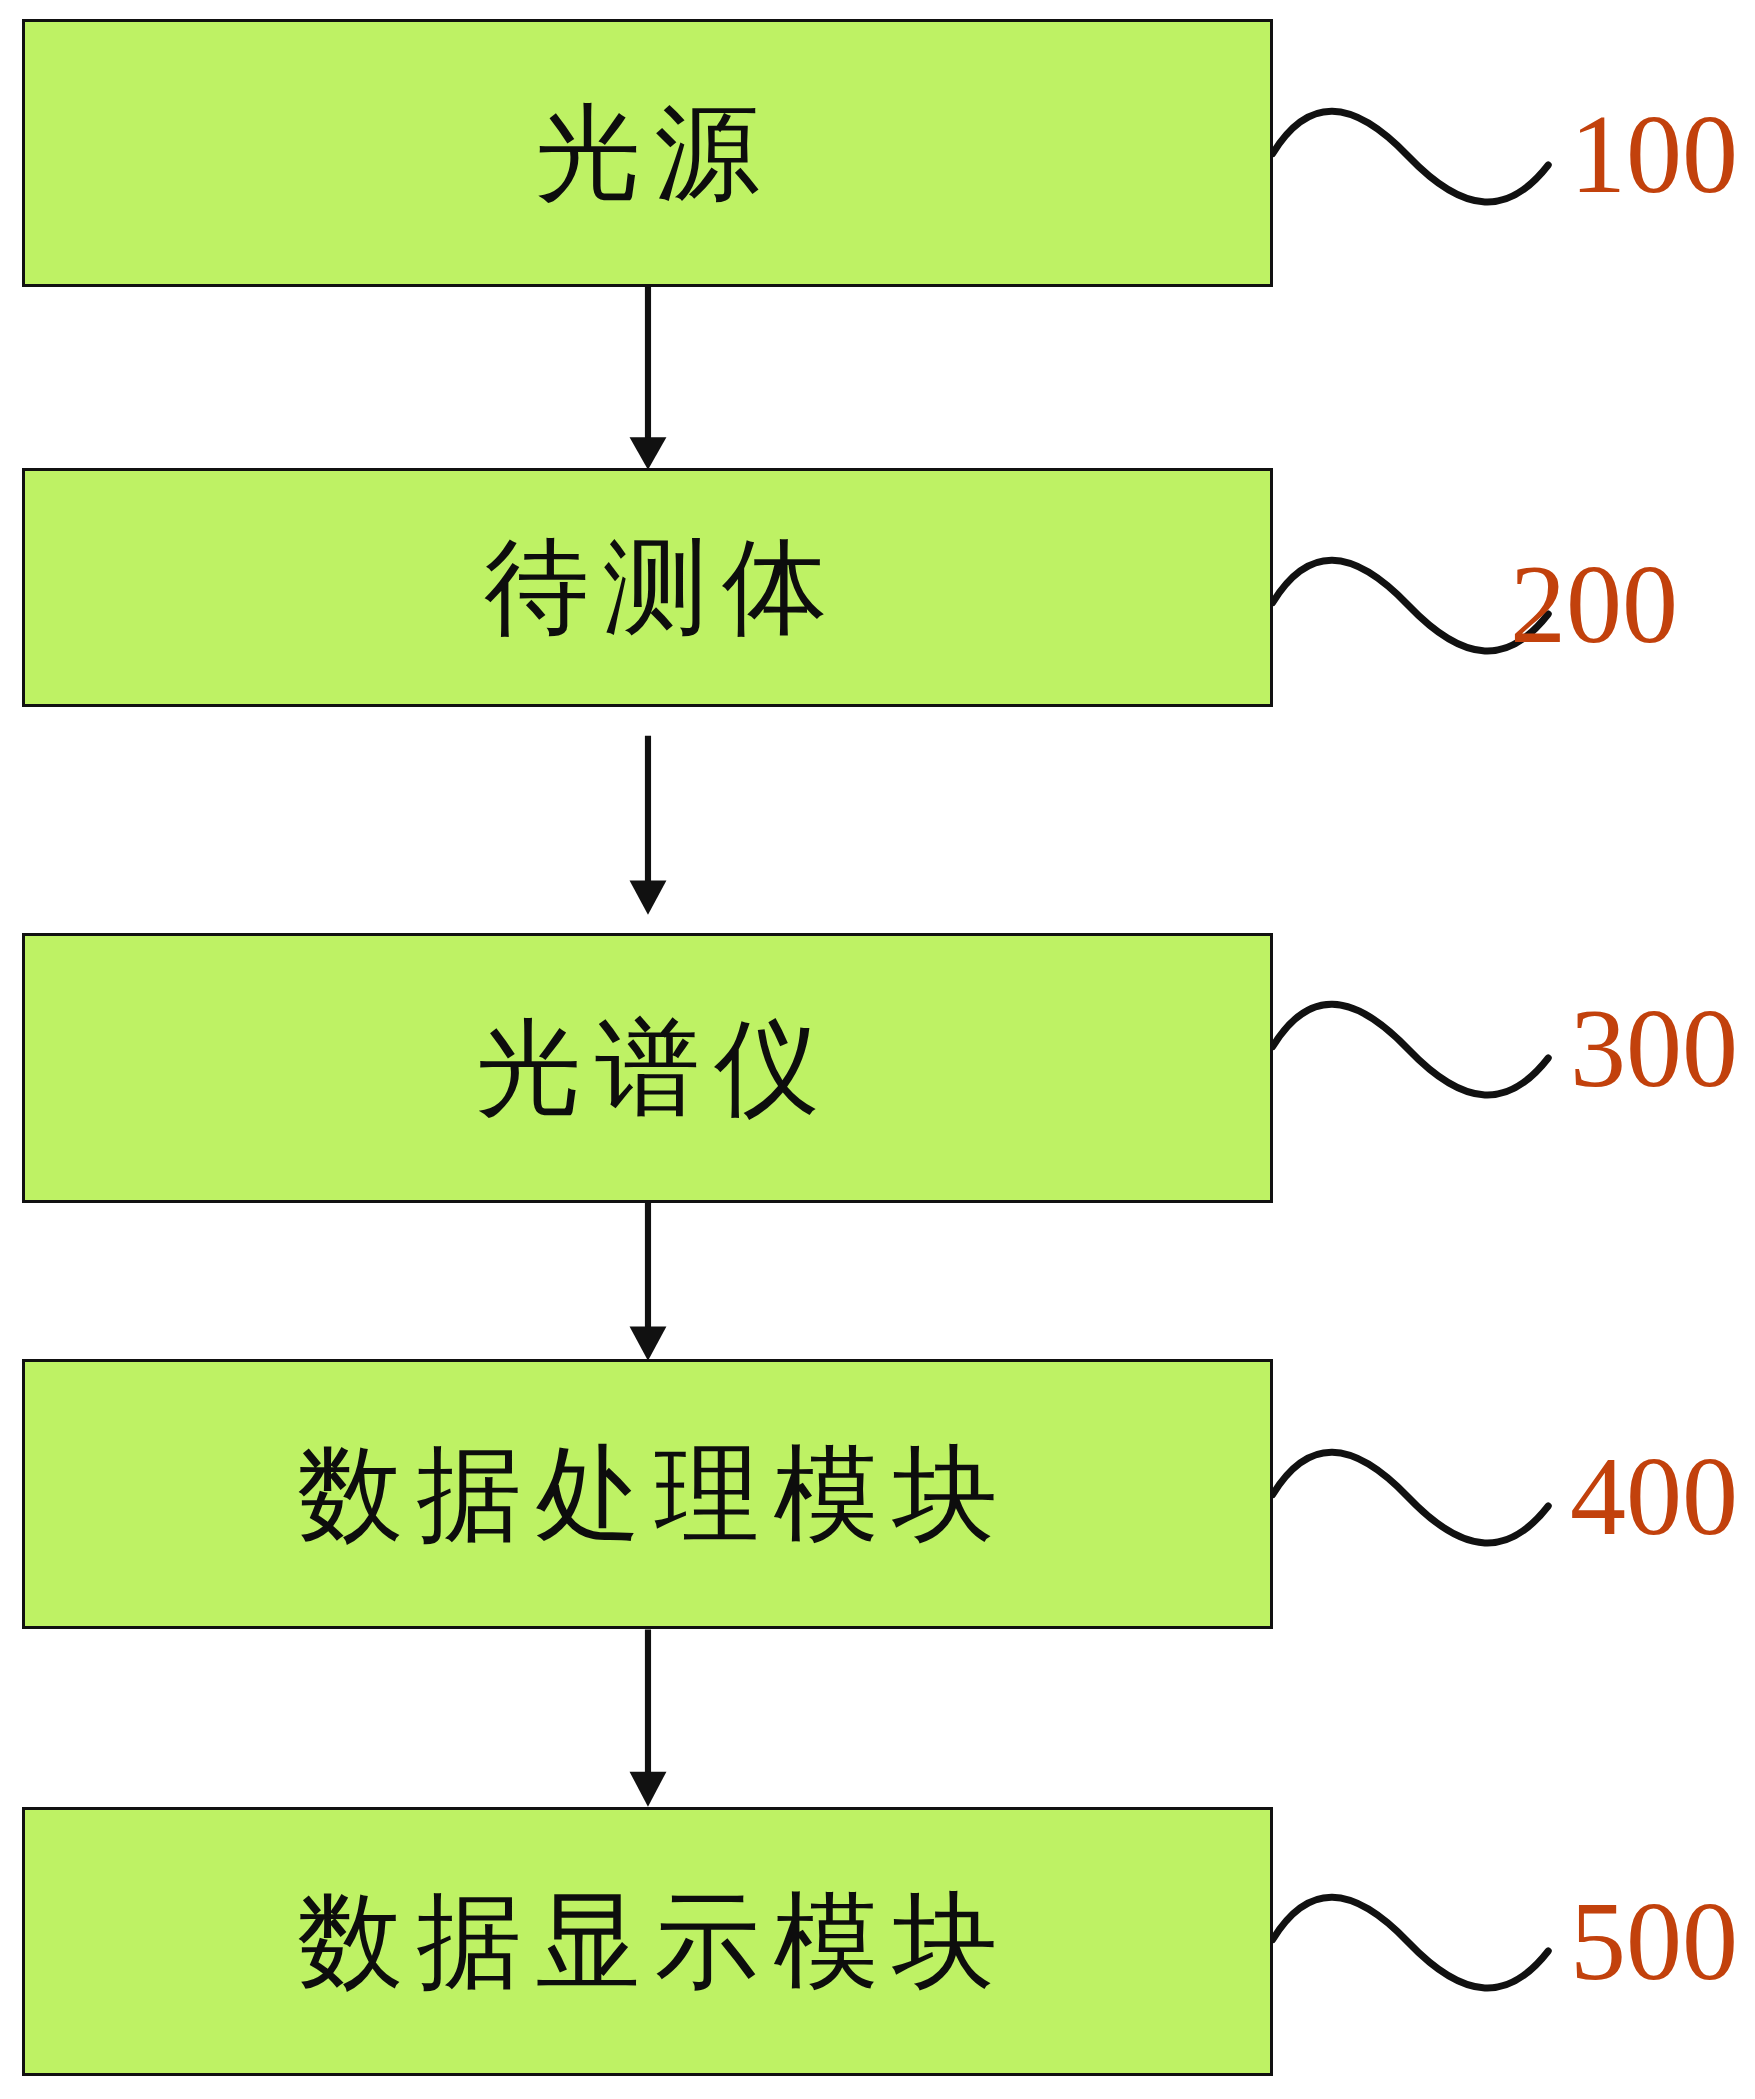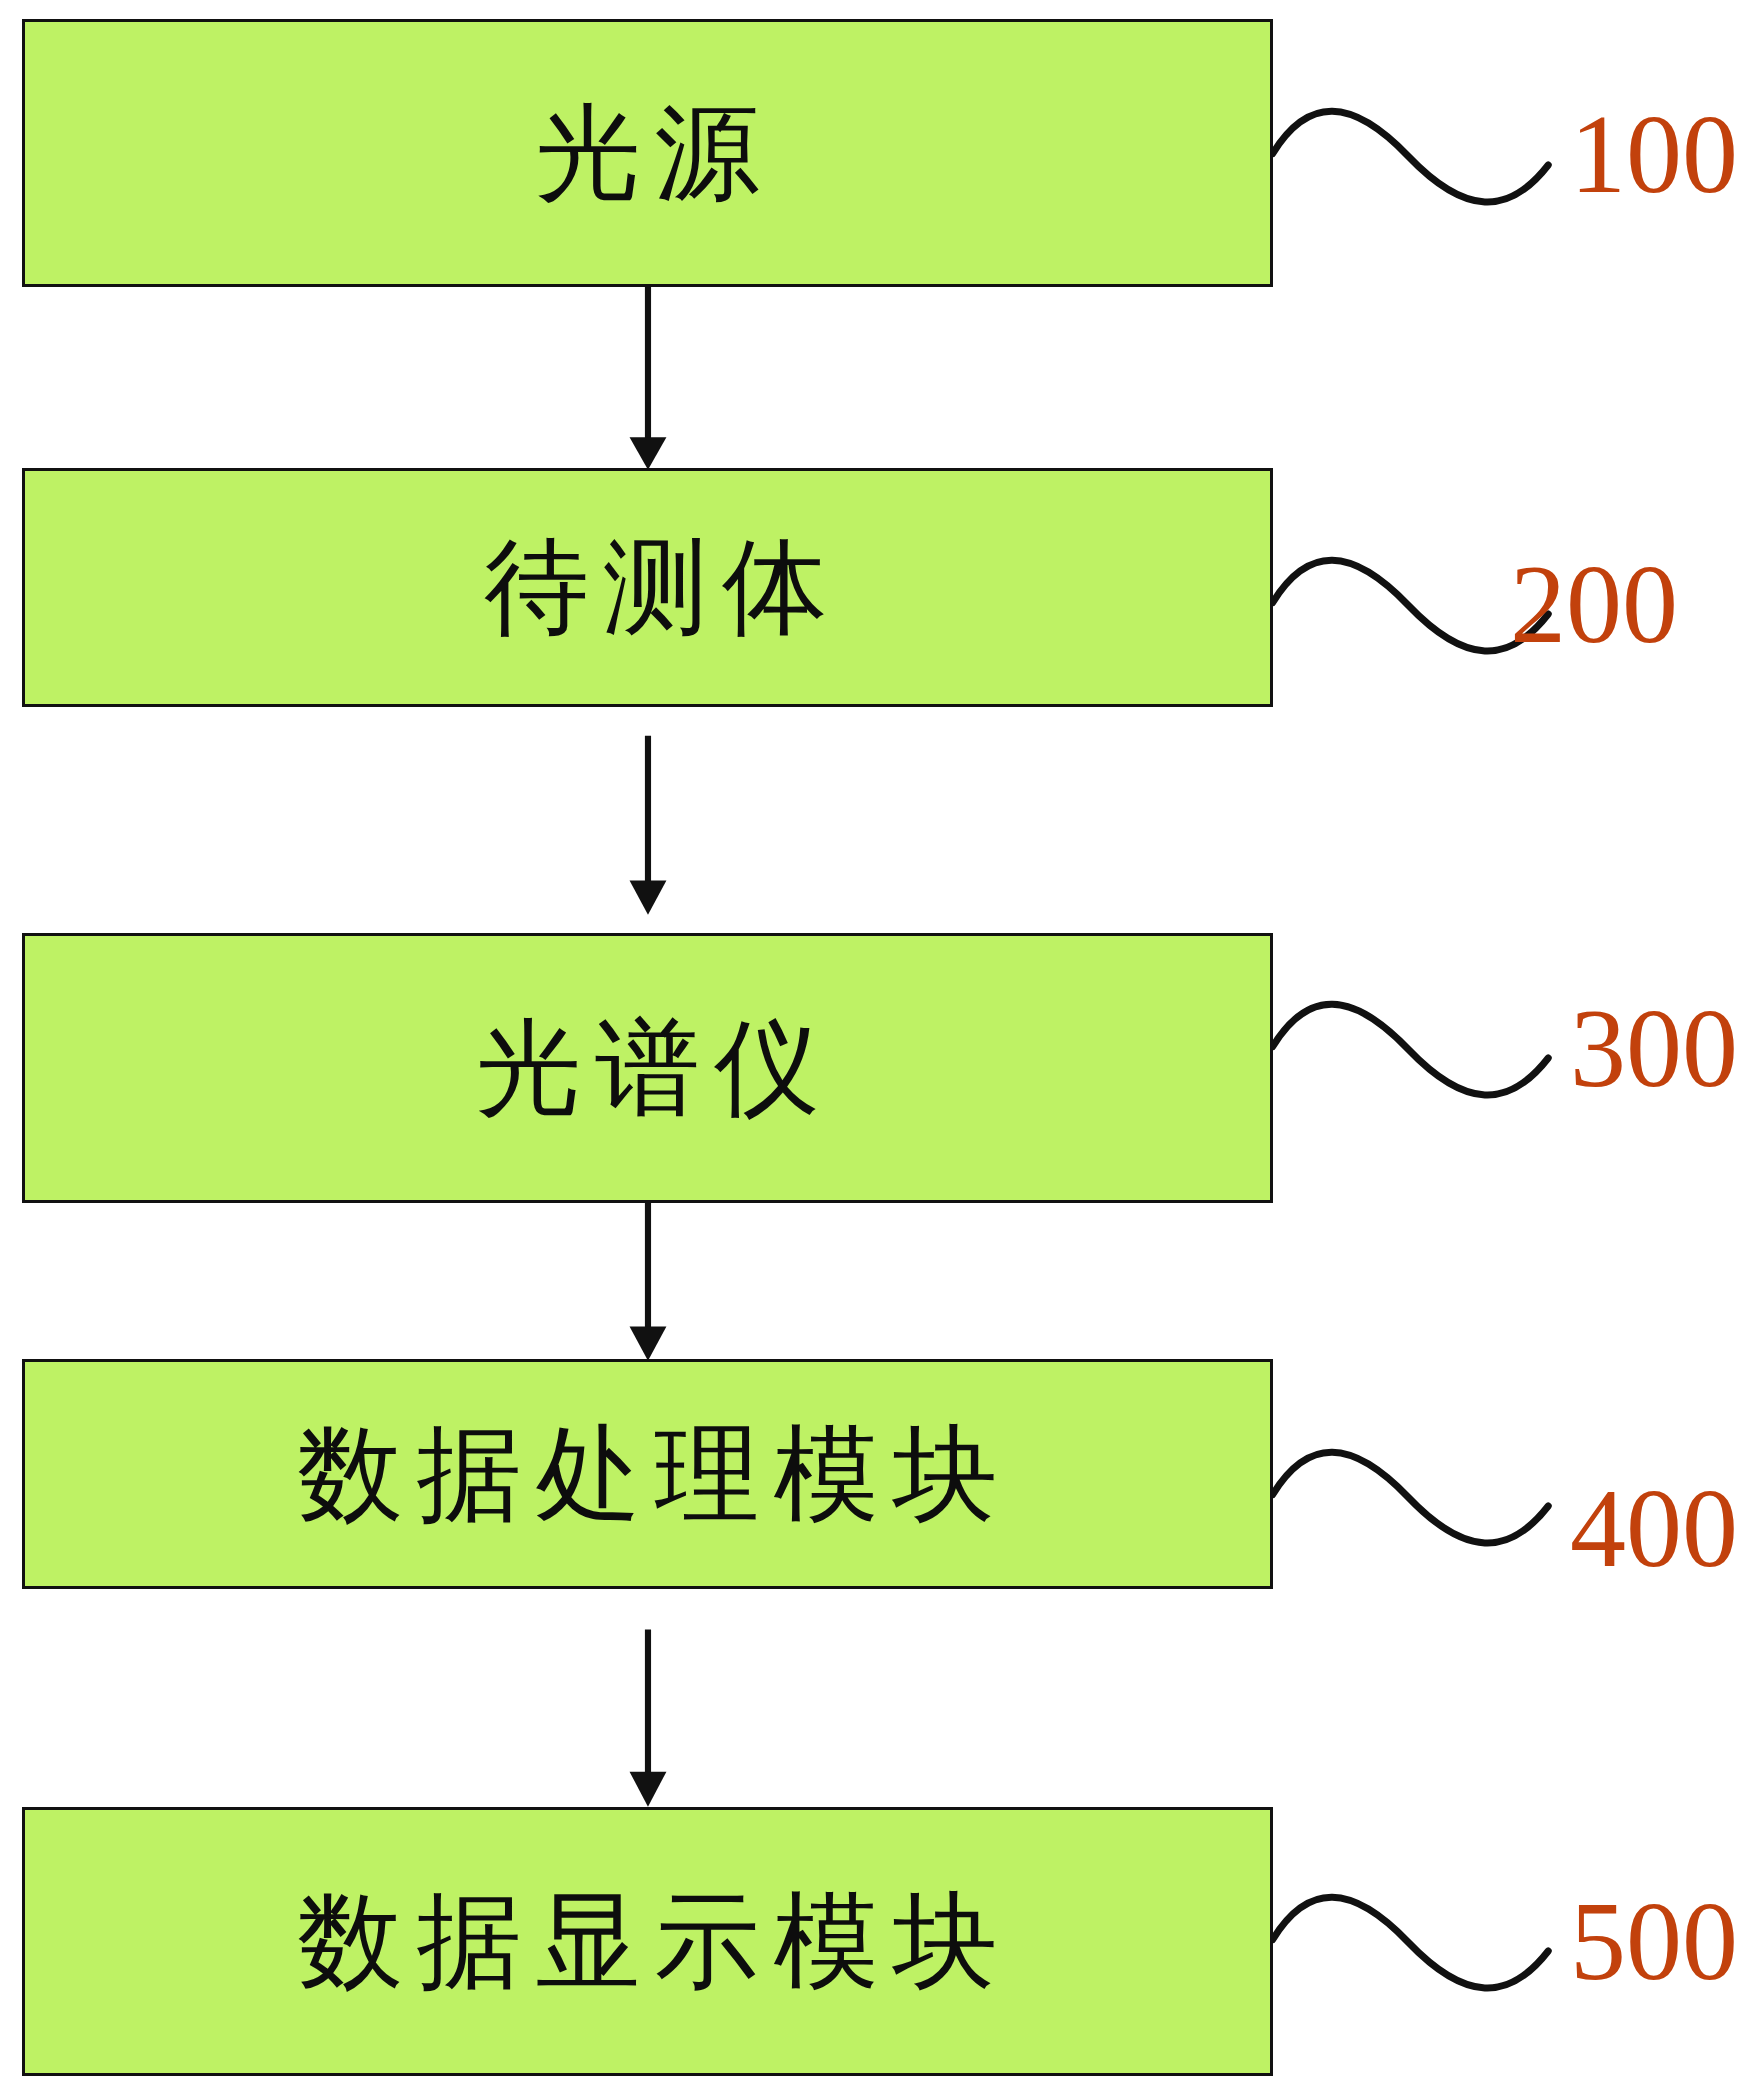--- a/index.html
+++ b/index.html
@@ -109,32 +109,32 @@
   </div>
 
   <div class="node-box" style="left:22px; top:468px; width:1251px; height:239px;padding-left:16px;">
     <span class="node-label">待测体</span>
   </div>
 
   <div class="node-box" style="left:22px; top:913px; width:1251px; height:270px;margin-top:20px;">
     <span class="node-label">光谱仪</span>
   </div>
 
-  <div class="node-box" style="left:22px; top:1359px; width:1251px; height:230px;">
+  <div class="node-box" style="left:22px; top:1359px; width:1251px; height:270px;">
     <span class="node-label">数据处理模块</span>
   </div>
 
   <div class="node-box" style="left:22px; top:1807px; width:1251px; height:269px;">
     <span class="node-label">数据显示模块</span>
   </div>
 
   <div class="ref-number" style="left:1570px; top:98px;">100</div>
 
   <div class="ref-number" style="left:1510px; top:548px;">200</div>
 
   <div class="ref-number" style="left:1570px; top:992px;">300</div>
 
-  <div class="ref-number" style="left:1570px; top:1440px;margin-top:32px;">400</div>
+  <div class="ref-number" style="left:1570px; top:1440px;">400</div>
 
   <div class="ref-number" style="left:1570px; top:1885px;">500</div>
 
 </div>
 
 
 </body></html>

